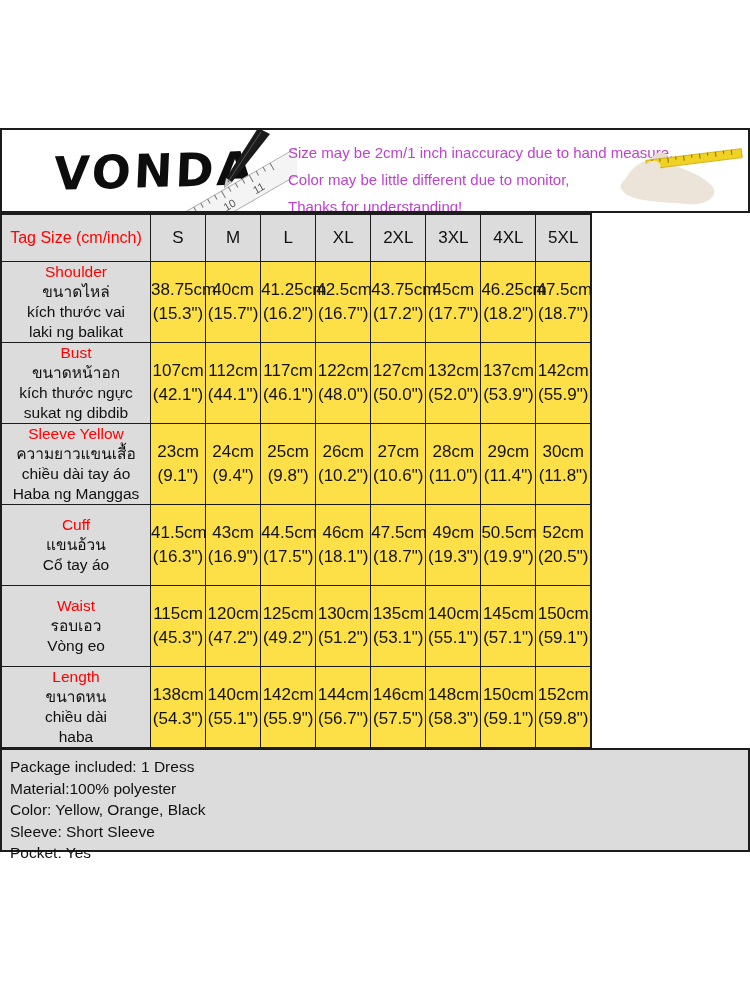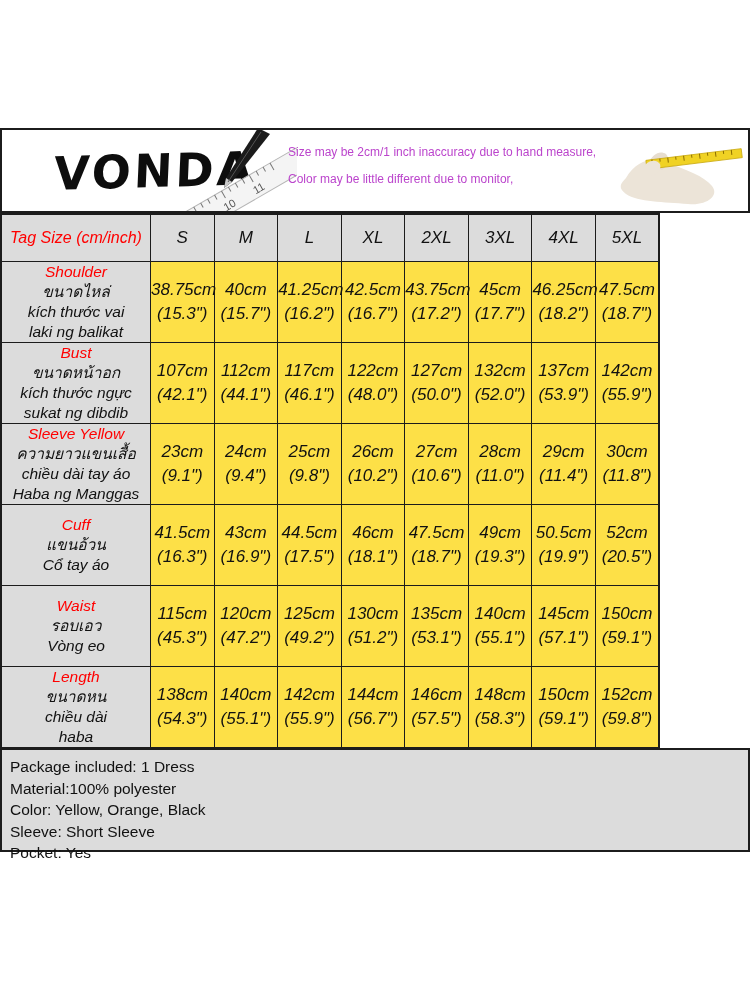--- a/index.html
+++ b/index.html
@@ -10,28 +10,28 @@
   
   .band{
     position:absolute;left:0;top:128px;width:750px;height:85px;
     border:2px solid #1c1c1c;box-sizing:border-box;background:#fff;overflow:hidden;
   }
   .brand{
     position:absolute;left:52px;top:14px;font-size:46px;font-weight:700;
     letter-spacing:3px;color:#0d0d0d;transform:skewX(-4deg) rotate(-1.5deg);
     font-family:"DejaVu Sans","Liberation Sans",sans-serif;
   }
-  .notes{position:absolute;left:286px;top:9px;line-height:27px;font-size:12px;color:var(--magenta,#bb44cc);}
+  .notes{position:absolute;left:286px;top:9px;line-height:27px;font-size:15px;color:var(--magenta,#bb44cc);}
   .sketch{position:absolute;pointer-events:none;}
   .sketch.pencil{left:160px;top:0;}
   .sketch.hand{right:2px;top:0;}
   
   table.size{
-    position:absolute;left:0;top:213px;width:660px;border-collapse:collapse;
-    table-layout:fixed;border:2px solid #1c1c1c;font-style:italic;
+    position:absolute;left:0;top:213px;width:592px;border-collapse:collapse;
+    table-layout:fixed;border:2px solid #1c1c1c;
   }
   table.size th,table.size td{border:1px solid #1c1c1c;padding:0;text-align:center;vertical-align:middle;}
   table.size thead tr{height:47px;}
   table.size tbody tr{height:81px;margin-left:32px;}
   th.corner{width:148px;background:var(--gray,#dcdcdc);color:var(--red,#ff0000);font-size:16px;font-weight:400;}
   th.size-col{background:var(--gray,#dcdcdc);font-size:17px;font-weight:400;color:#111;}
   th.rowlabel{width:148px;background:var(--gray,#dcdcdc);font-weight:400;line-height:20px;font-size:15.5px;color:#111;}
   th.rowlabel .red{color:var(--red,#ff0000);}
   td.val{background:#fde047;font-size:17px;line-height:24px;color:#111;}
   
@@ -75,20 +75,21 @@
         <text x="92" y="82" font-size="11" fill="#555" font-family="Liberation Sans,sans-serif">11</text>
       </g>
       <polygon points="96,-2 108,4 70,52 62,58 64,48" fill="#1b1b1b"></polygon>
       <polygon points="64,48 62,58 70,52" fill="#c9c9c9"></polygon>
       <line x1="99" y1="2" x2="66" y2="52" stroke="#555" stroke-width="1"></line>
     </svg>
 
     <div class="notes">
       <div>Size may be 2cm/1 inch inaccuracy due to hand measure,</div>
       <div>Color may be little different due to monitor,</div>
+      <div>Thanks for understanding!</div>
     </div>
 
     <svg class="sketch hand" width="138" height="81" viewBox="0 0 138 81">
       <path d="M18 48 C28 30 46 26 58 32 C78 40 96 46 104 56 C112 66 98 76 80 74 C56 72 30 72 18 64 C10 58 12 54 18 48 Z" fill="#ece4d8"></path>
       <path d="M40 34 C44 24 52 20 58 24 C62 28 60 36 54 40 Z" fill="#e7ddcf"></path>
       <g transform="rotate(-7 90 28)">
         <rect x="38" y="24" width="96" height="9" fill="#f0d224" stroke="#c9a90f" stroke-width="0.8"></rect>
         <g stroke="#8a6d00" stroke-width="1">
           <line x1="44" y1="24" x2="44" y2="29"></line>
             <line x1="52" y1="24" x2="52" y2="27"></line>

